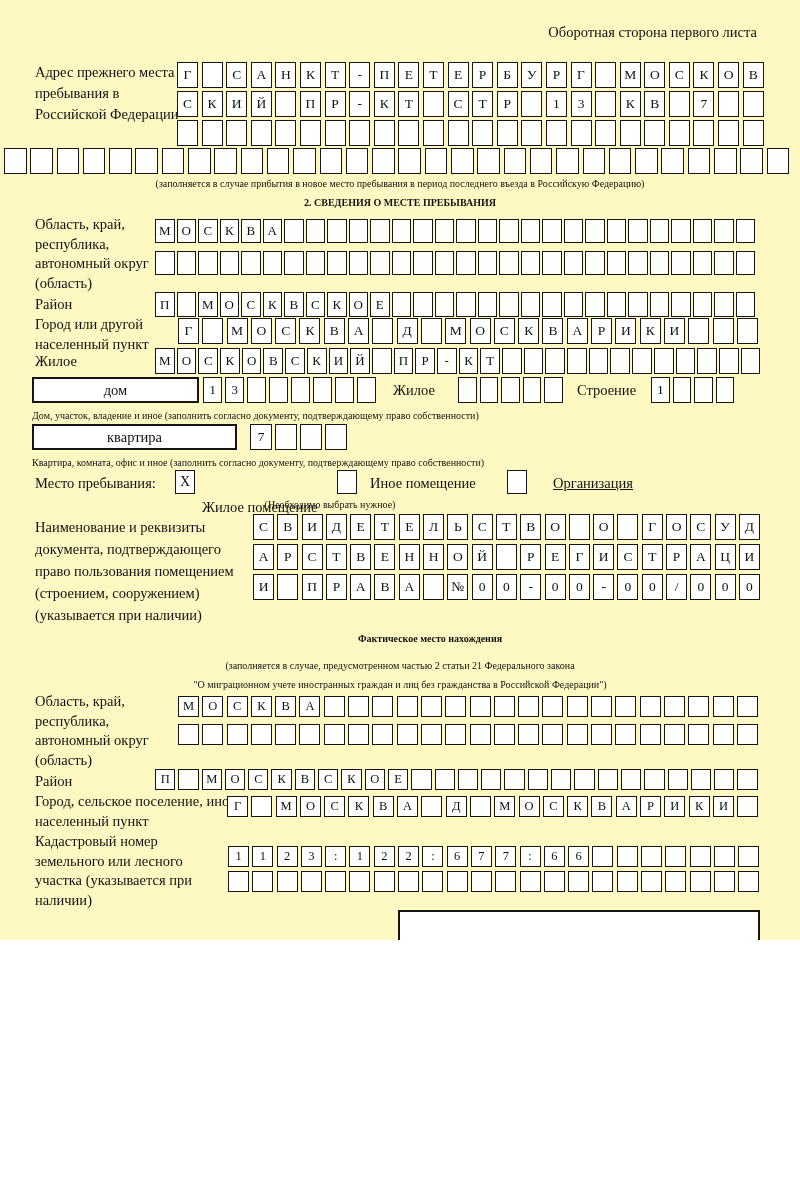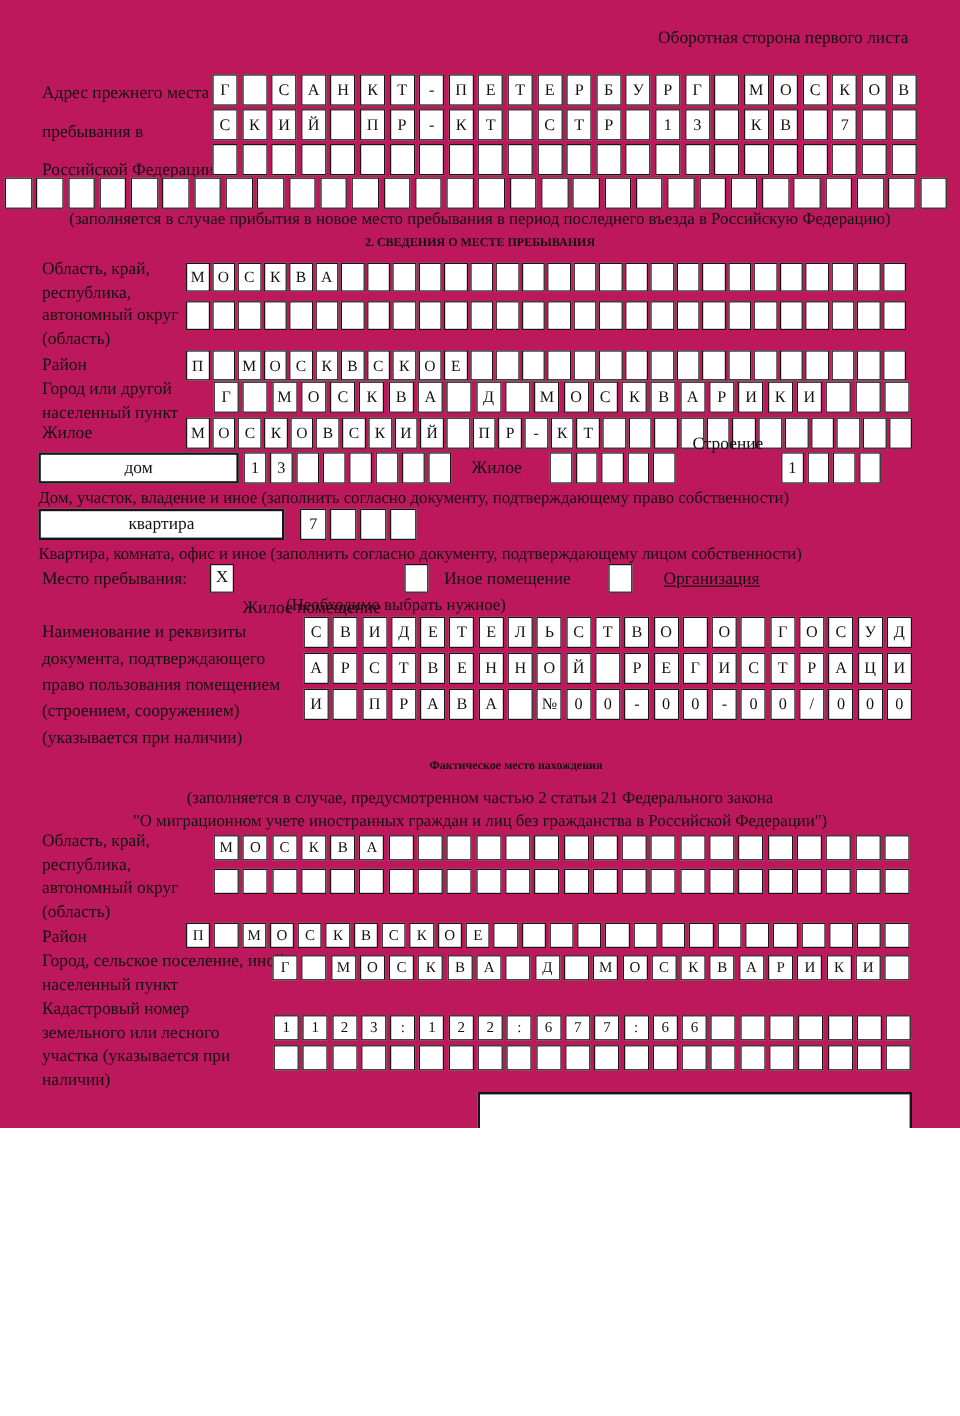--- a/index.html
+++ b/index.html
@@ -1,21 +1,21 @@
 <!DOCTYPE html>
 <html><head>
 <meta charset="utf-8">
 <style>
   html,body{margin:0;padding:0;background:#fff;}
   #page{
-    position:relative;width:800px;height:940px;background:#be185d;
+    position:relative;width:800px;height:940px;background:#fef9c3;
     font-family:"Liberation Serif","DejaVu Serif",serif;color:#111;overflow:hidden;
   }
   .label{position:absolute;font-size:14.5px;line-height:20px;}
-  .cap{position:absolute;font-size:14px;line-height:18px;}
+  .cap{position:absolute;font-size:10px;line-height:18px;}
   .center{left:0;width:800px;text-align:center;}
   .title{position:absolute;font-weight:bold;font-size:10px;}
   .cellrow{position:absolute;display:flex;gap:var(--g,3px);}
   .cell{
     width:var(--cw,21px);height:var(--ch,26px);box-sizing:border-box;
     border:1.6px solid #151515;display:flex;align-items:center;justify-content:center;
     font-size:var(--fs,13.5px);background:#fff;flex:none;
   }
   .bigbox{
     position:absolute;box-sizing:border-box;border:2px solid #151515;
@@ -27,21 +27,21 @@
   }
   .stamp{position:absolute;box-sizing:border-box;border:2px solid #151515;background:#fff;}
 </style>
 </head>
 <body>
 
 <div id="page">
 
   <div class="label" style="top:22px;right:43px;">Оборотная сторона первого листа</div>
 
-  <div class="label" style="left:35px;top:62px;width:150px;line-height:32px;">Адрес прежнего места пребывания в Российской Федерации</div>
+  <div class="label" style="left:35px;top:62px;width:150px;line-height:21px;">Адрес прежнего места пребывания в Российской Федерации</div>
   <div class="cellrow" style="left:177px;top:62px;--cw:21px;--ch:26px;--g:3.6px;">
       <span class="cell">Г</span>
       <span class="cell"> </span>
       <span class="cell">С</span>
       <span class="cell">А</span>
       <span class="cell">Н</span>
       <span class="cell">К</span>
       <span class="cell">Т</span>
       <span class="cell">-</span>
       <span class="cell">П</span>
@@ -315,37 +315,37 @@
       <span class="cell"></span>
     </div>
   <div class="label" style="left:393px;top:380px;">Жилое</div>
   <div class="cellrow" style="left:458px;top:377px;--cw:18.5px;--ch:26px;--g:3px;">
       <span class="cell"></span>
       <span class="cell"></span>
       <span class="cell"></span>
       <span class="cell"></span>
       <span class="cell"></span>
     </div>
-  <div class="label" style="left:577px;top:360px;font-family:Liberation Serif, serif;">Строение</div>
+  <div class="label" style="left:577px;top:380px;font-family:Liberation Serif, serif;">Строение</div>
   <div class="cellrow" style="left:651px;top:377px;--cw:18.5px;--ch:26px;--g:3px;">
       <span class="cell">1</span>
       <span class="cell"></span>
       <span class="cell"></span>
       <span class="cell"></span>
     </div>
   <div class="cap" style="left:32px;top:407px;">Дом, участок, владение и иное (заполнить согласно документу, подтверждающему право собственности)</div>
 
   <div class="bigbox" style="left:32px;top:424px;width:205px;height:26px;">квартира</div>
   <div class="cellrow" style="left:250px;top:424px;--cw:22px;--ch:26px;--g:3px;">
       <span class="cell">7</span>
       <span class="cell"></span>
       <span class="cell"></span>
       <span class="cell"></span>
     </div>
-  <div class="cap" style="left:32px;top:454px;">Квартира, комната, офис и иное (заполнить согласно документу, подтверждающему лицом собственности)</div>
+  <div class="cap" style="left:32px;top:454px;">Квартира, комната, офис и иное (заполнить согласно документу, подтверждающему право собственности)</div>
 
   <div class="label" style="left:35px;top:473px;">Место пребывания:</div>
   <div class="chk" style="left:175px;top:470px;">X</div>
   <div class="label" style="left:202px;top:473px;margin-top:24px;">Жилое помещение</div>
   <div class="chk" style="left:337px;top:470px;"></div>
   <div class="label" style="left:370px;top:473px;">Иное помещение</div>
   <div class="chk" style="left:507px;top:470px;"></div>
   <div class="label" style="left:553px;top:473px;text-decoration:underline;">Организация</div>
   <div class="cap" style="left:150px;top:496px;width:360px;text-align:center;">(Необходимо выбрать нужное)</div>
 

